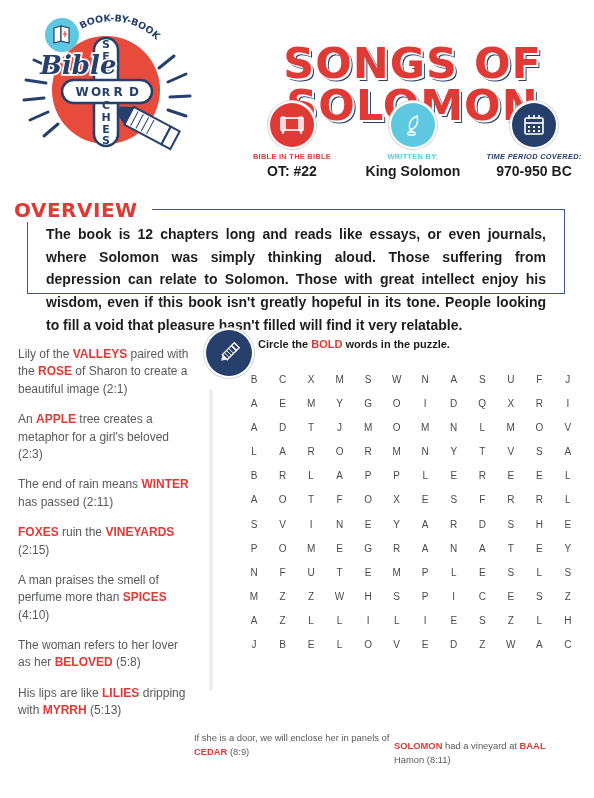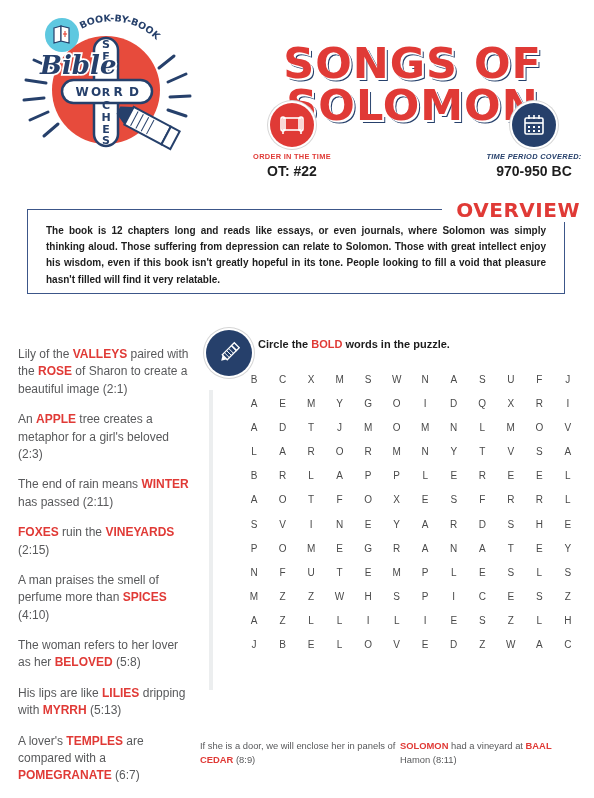--- a/index.html
+++ b/index.html
@@ -36,33 +36,33 @@
   .b-blue{background:#5ec8e0;}
   .b-navy{background:#26406b;}
   .badge-title{font-size:7.4px;font-weight:bold;letter-spacing:.3px;margin-bottom:2px;}
   .t-red{color:#e03a36;}
   .t-blue{color:#5ec8e0;}
   .t-navy{color:#26406b;font-style:italic;}
   .badge-val{font-size:14px;font-weight:bold;color:#1d1d1d;}
 
   
   .ov-head{
-    position:absolute;left:0;top:198px;width:594px;text-align:right;
+    position:absolute;left:0;top:198px;width:594px;text-align:left;
     font-family:"DejaVu Sans", sans-serif;
     font-weight:bold;font-size:20px;color:#e03a36;letter-spacing:.5px;z-index:3;
     background:transparent;
   }
   .ov-head span{background:#fff;padding:0 14px;}
   .ov-box{
     position:absolute;left:27px;top:209px;width:538px;height:85px;
     border:1.4px solid #3c5689;box-sizing:border-box;background:#fff;
   }
   .ov-text{
     position:absolute;left:46px;top:223px;width:500px;
-    font-size:10px;font-weight:bold;line-height:1.62;color:#1d1d1d;
+    font-size:14px;font-weight:bold;line-height:1.62;color:#1d1d1d;
     text-align:justify;
   }
 
   
   .clues{position:absolute;left:18px;top:346px;width:172px;}
   .clue{font-size:12px;line-height:1.45;color:#58595b;margin-bottom:13px;}
   .clue b{color:#e03a36;font-weight:bold;}
 
   
   .divider{position:absolute;left:209px;top:390px;width:4px;height:300px;background:#eceeef;}
@@ -81,21 +81,21 @@
 
   
   .grid{position:absolute;left:246px;top:374px;width:330px;}
   .grow{display:flex;justify-content:space-between;margin-bottom:13.1px;}
   .gcell{
     width:16px;text-align:center;font-size:10px;color:#4a4a4a;
     font-family:"Liberation Sans", sans-serif;
   }
 
   
-  .foot{position:absolute;left:200px;top:731px;width:370px;display:flex;align-items:flex-end;}
+  .foot{position:absolute;left:194px;top:731px;width:370px;display:flex;}
   .foot-col{font-size:9.4px;line-height:1.45;color:#58595b;}
   .foot-col b{color:#e03a36;font-weight:bold;}
   .fc1{width:200px;}
   .fc2{width:170px;margin-top:8px;}
 </style>
 </head>
 <body>
 
 <div class="page">
 
@@ -167,24 +167,35 @@
     <div class="badge">
       <div class="badge-circle b-red">
         <svg width="26" height="26" viewBox="0 0 26 26">
           <rect x="4" y="6" width="18" height="12" fill="none" stroke="#fff" stroke-width="1.6"></rect>
           <rect x="2" y="5" width="4" height="14" rx="2" fill="none" stroke="#fff" stroke-width="1.6"></rect>
           <rect x="20" y="5" width="4" height="14" rx="2" fill="none" stroke="#fff" stroke-width="1.6"></rect>
           <line x1="4" y1="19" x2="4" y2="22" stroke="#fff" stroke-width="1.6"></line>
           <line x1="22" y1="19" x2="22" y2="22" stroke="#fff" stroke-width="1.6"></line>
         </svg>
       </div>
-      <div class="badge-title t-red">ORDER IN THE TIME</div>
+      <div class="badge-title t-red">BIBLE IN THE BIBLE</div>
       <div class="badge-val">OT: #22</div>
     </div>
 
+    <div class="badge">
+      <div class="badge-circle b-blue">
+        <svg width="26" height="26" viewBox="0 0 26 26">
+          <path d="M17 4 C10 7 8 13 10 18 C15 17 19 12 17 4 Z" fill="none" stroke="#fff" stroke-width="1.5"></path>
+          <line x1="12" y1="16" x2="11" y2="21" stroke="#fff" stroke-width="1.5"></line>
+          <rect x="8" y="20" width="7" height="3" rx="1" fill="none" stroke="#fff" stroke-width="1.4"></rect>
+        </svg>
+      </div>
+      <div class="badge-title t-blue">WRITTEN BY:</div>
+      <div class="badge-val">King Solomon</div>
+    </div>
 
     <div class="badge">
       <div class="badge-circle b-navy">
         <svg width="26" height="26" viewBox="0 0 26 26">
           <rect x="4" y="6" width="18" height="16" rx="1.5" fill="none" stroke="#fff" stroke-width="1.6"></rect>
           <line x1="4" y1="11" x2="22" y2="11" stroke="#fff" stroke-width="1.6"></line>
           <line x1="8" y1="3" x2="8" y2="7" stroke="#fff" stroke-width="1.6"></line>
           <line x1="13" y1="3" x2="13" y2="7" stroke="#fff" stroke-width="1.6"></line>
           <line x1="18" y1="3" x2="18" y2="7" stroke="#fff" stroke-width="1.6"></line>
           <g fill="#fff">
@@ -207,21 +218,20 @@
   <div class="ov-text">The book is 12 chapters long and reads like essays, or even journals, where Solomon was simply thinking aloud.   Those suffering from depression can relate to Solomon. Those with great intellect enjoy his wisdom, even if this book isn't greatly hopeful in its tone. People looking to fill a void that pleasure hasn't filled will find it very relatable.</div>
 
   <div class="clues" id="clues-list">
       <div class="clue"><span>Lily of the </span><b>VALLEYS</b><span> paired with the </span><b>ROSE</b><span> of Sharon to create a beautiful image (2:1)</span></div>
       <div class="clue"><span>An </span><b>APPLE</b><span> tree creates a metaphor for a girl's beloved (2:3)</span></div>
       <div class="clue"><span>The end of rain means </span><b>WINTER</b><span> has passed (2:11)</span></div>
       <div class="clue"><b>FOXES</b><span> ruin the </span><b>VINEYARDS</b><span> (2:15)</span></div>
       <div class="clue"><span>A man praises the smell of perfume more than </span><b>SPICES</b><span> (4:10)</span></div>
       <div class="clue"><span>The woman refers to her lover as her </span><b>BELOVED</b><span> (5:8)</span></div>
       <div class="clue"><span>His lips are like </span><b>LILIES</b><span> dripping with </span><b>MYRRH</b><span> (5:13)</span></div>
-      <div class="clue"><span>A lover's </span><b>TEMPLES</b><span> are compared with a </span><b>POMEGRANATE</b><span> (6:7)</span></div>
     </div>
 
   <div class="divider"></div>
 
   <div class="pz-icon">
     <svg width="26" height="26" viewBox="0 0 26 26" style="transform:rotate(-45deg)">
       <polygon points="2,13 7,10 7,16 2,13" fill="#fff"></polygon>
       <rect x="7" y="9.5" width="13" height="7" fill="none" stroke="#fff" stroke-width="1.3"></rect>
       <line x1="10" y1="10" x2="10" y2="16" stroke="#fff" stroke-width=".9"></line>
       <line x1="13" y1="10" x2="13" y2="16" stroke="#fff" stroke-width=".9"></line>

